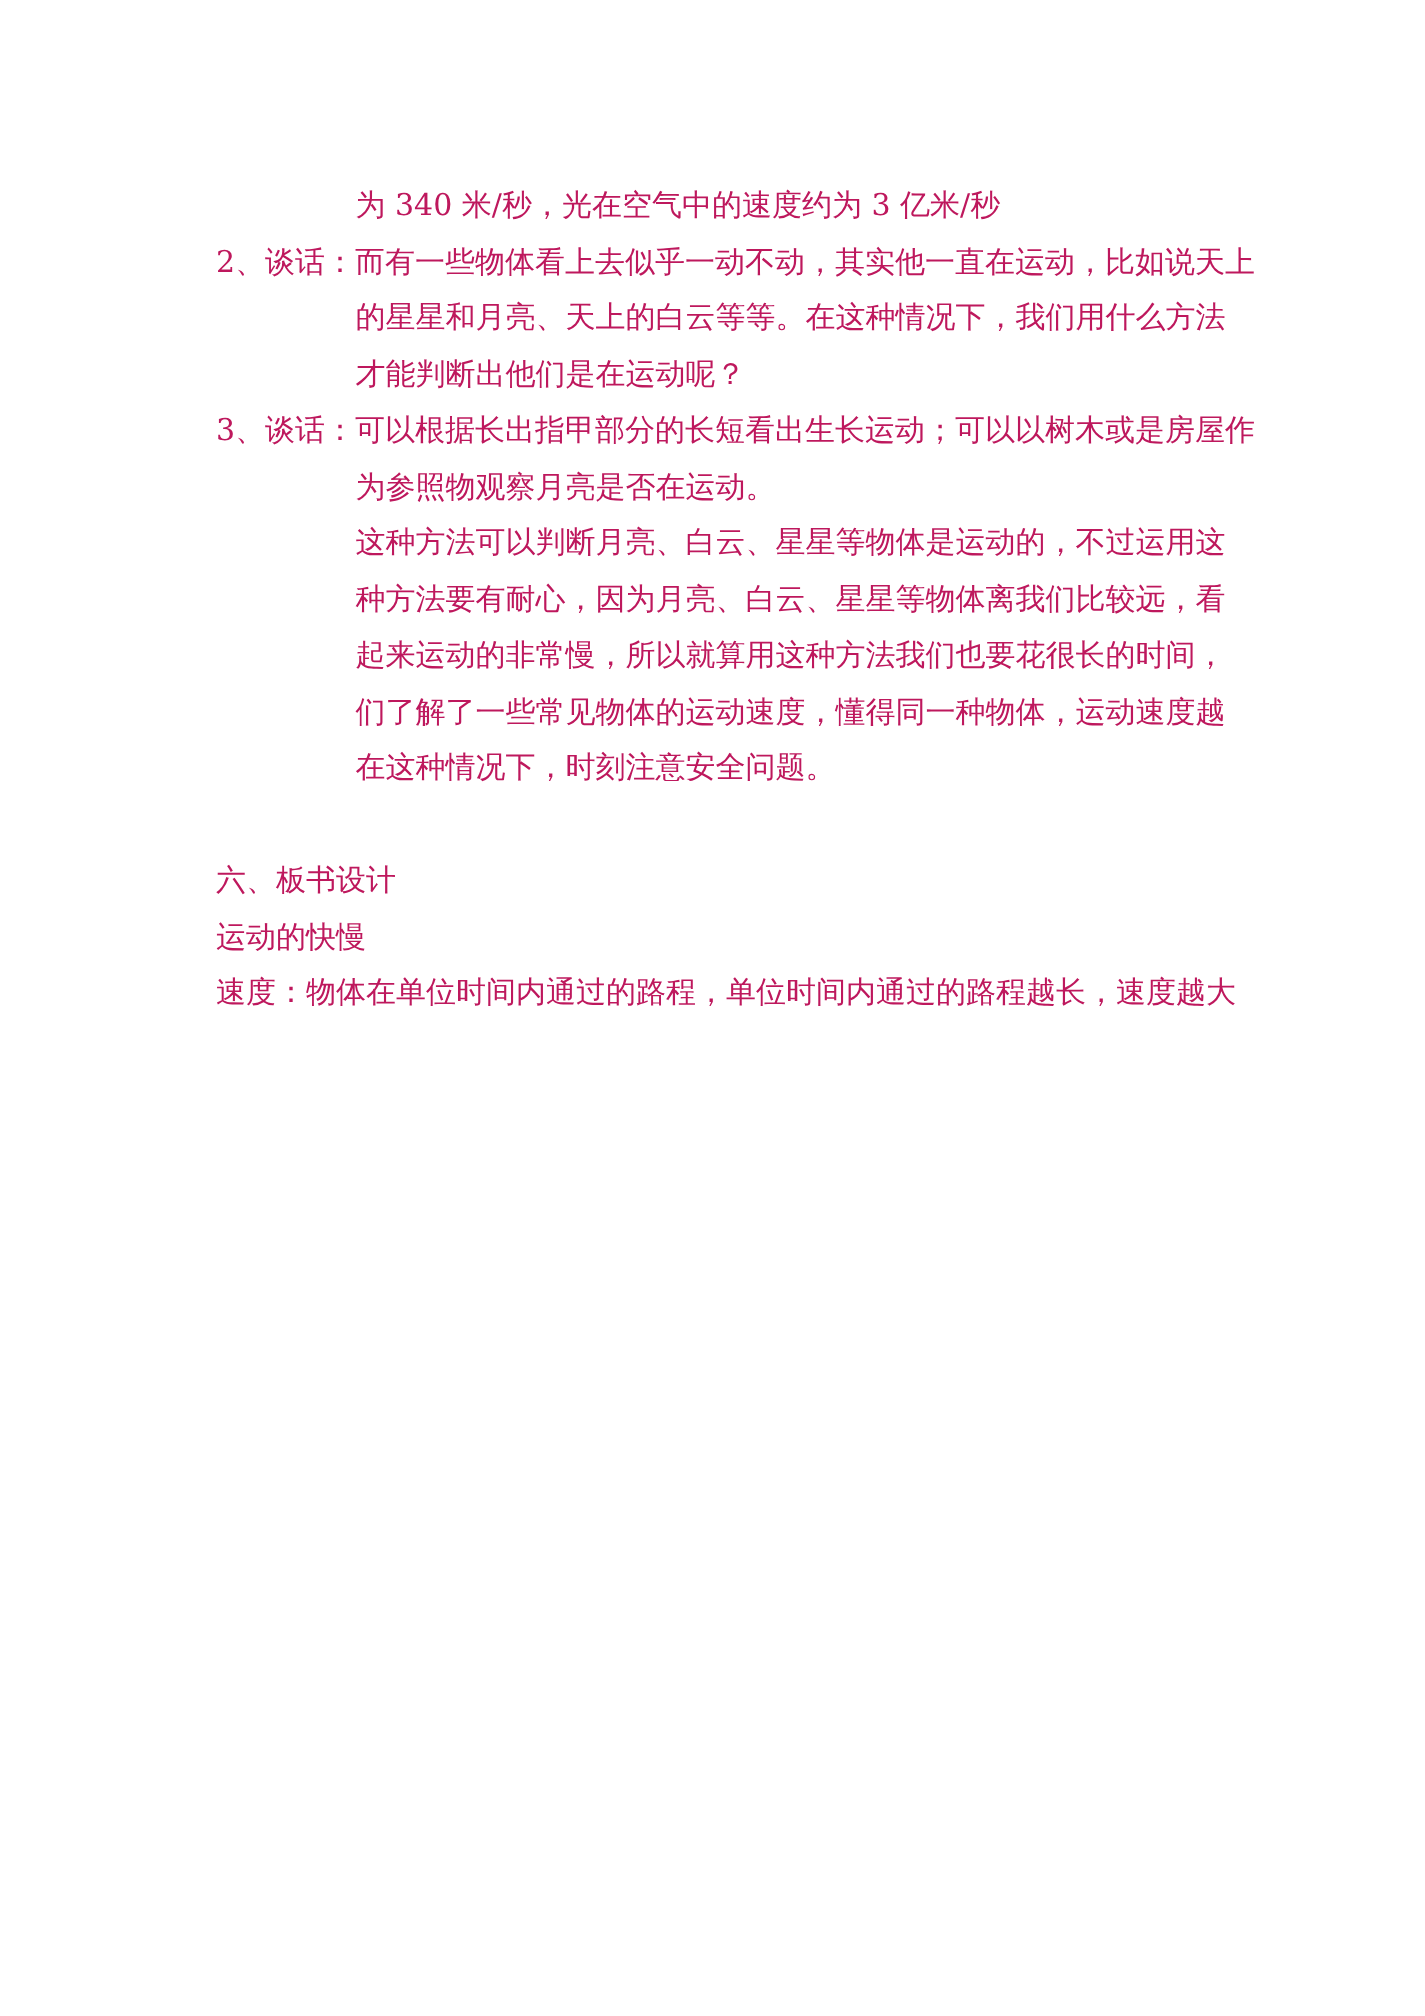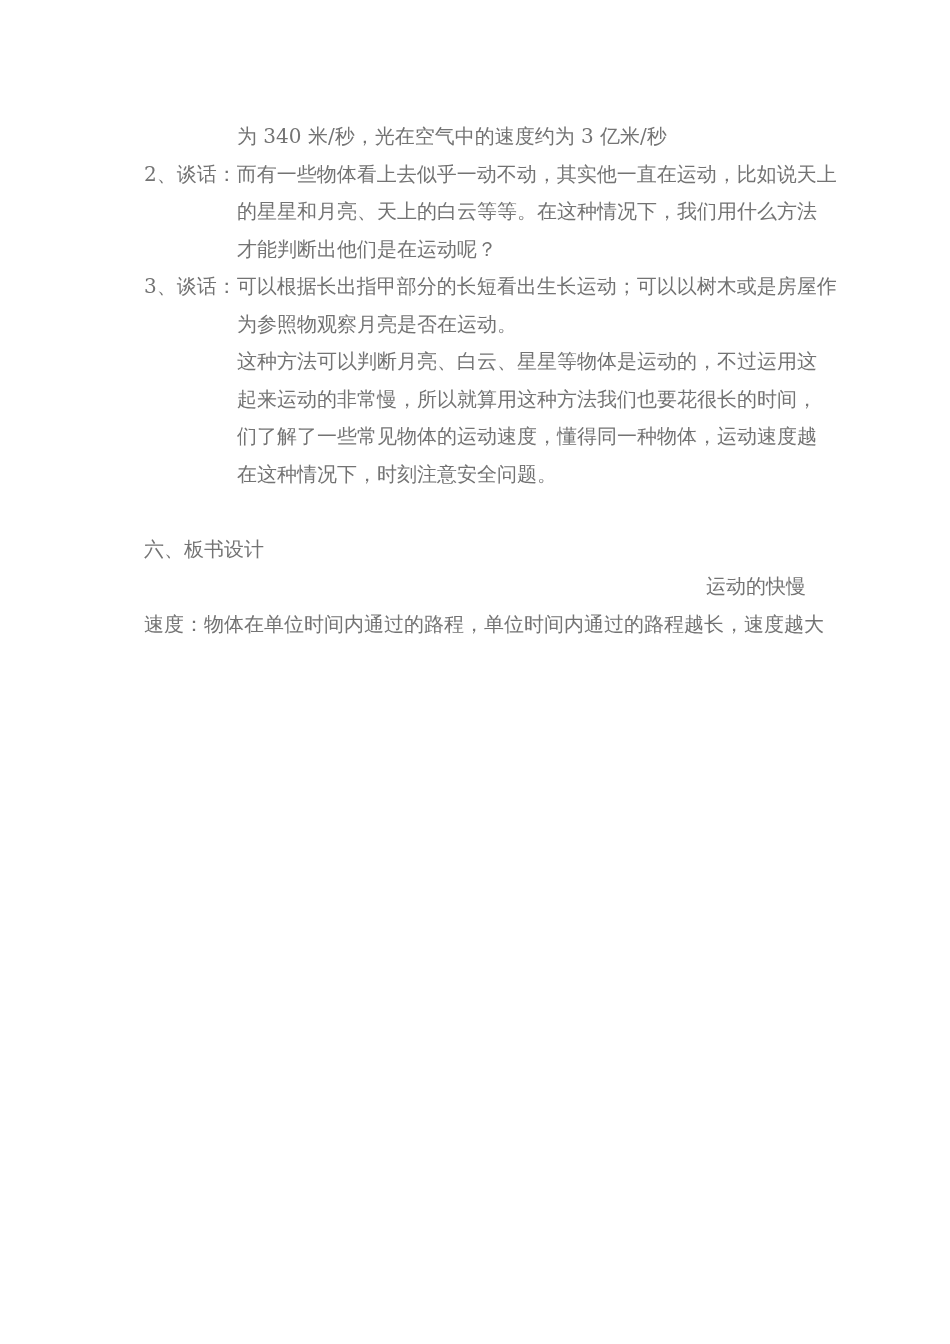--- a/index.html
+++ b/index.html
@@ -29,39 +29,40 @@
   .line {
     height: 37.5px;
     line-height: 37.5px;
     font-size: 20px;
     white-space: nowrap;
   }
   .line.hang {
     padding-left: 93px;
   }
   .line.center {
-    text-align: right;
+    text-align: left;
     white-space: normal;
   }
   .line.spacer {
     
   }
 </style>
 </head>
 <body>
 
-<div class="page" style="background: rgb(255, 255, 255); color: #737373;">
+<div class="page" style="background: rgb(255, 255, 255); color: #be185d;">
   <div class="content">
     <div class="line hang">为 340 米/秒，光在空气中的速度约为 3 亿米/秒</div>
     <div class="line">2、谈话：而有一些物体看上去似乎一动不动，其实他一直在运动，比如说天上</div>
     <div class="line hang">的星星和月亮、天上的白云等等。在这种情况下，我们用什么方法</div>
     <div class="line hang">才能判断出他们是在运动呢？</div>
     <div class="line">3、谈话：可以根据长出指甲部分的长短看出生长运动；可以以树木或是房屋作</div>
     <div class="line hang">为参照物观察月亮是否在运动。</div>
     <div class="line hang">这种方法可以判断月亮、白云、星星等物体是运动的，不过运用这</div>
+    <div class="line hang">种方法要有耐心，因为月亮、白云、星星等物体离我们比较远，看</div>
     <div class="line hang">起来运动的非常慢，所以就算用这种方法我们也要花很长的时间，</div>
     <div class="line hang">们了解了一些常见物体的运动速度，懂得同一种物体，运动速度越</div>
     <div class="line hang">在这种情况下，时刻注意安全问题。</div>
     <div class="line spacer"></div>
     <div class="line">六、板书设计</div>
     <div class="line center">运动的快慢</div>
     <div class="line">速度：物体在单位时间内通过的路程，单位时间内通过的路程越长，速度越大</div>
   </div>
 </div>
 

